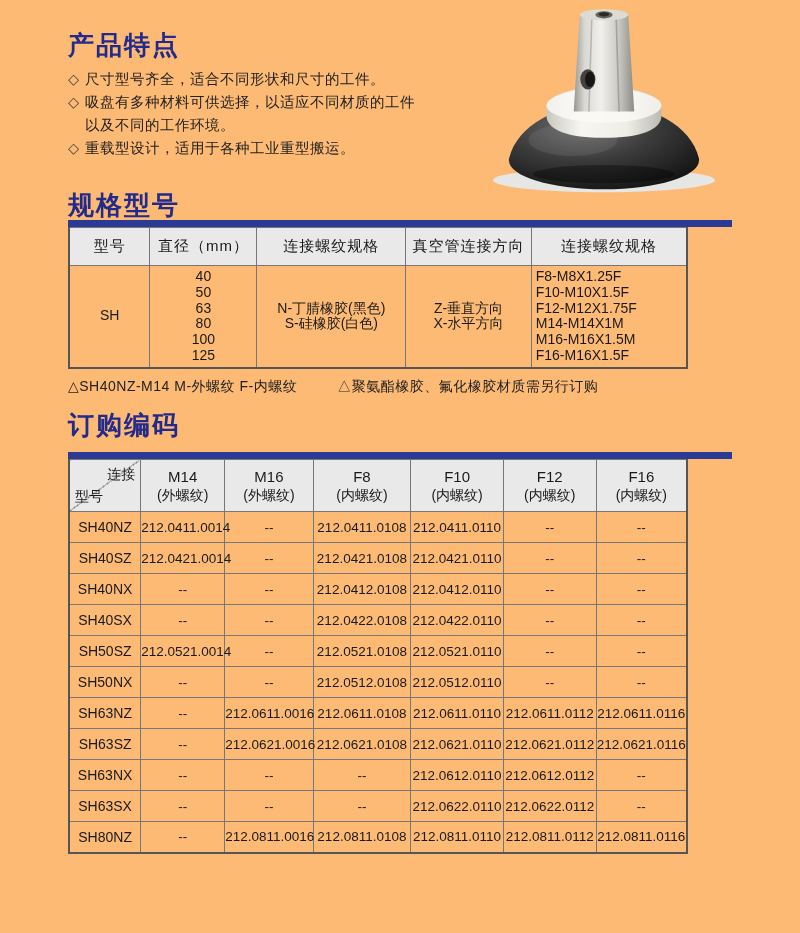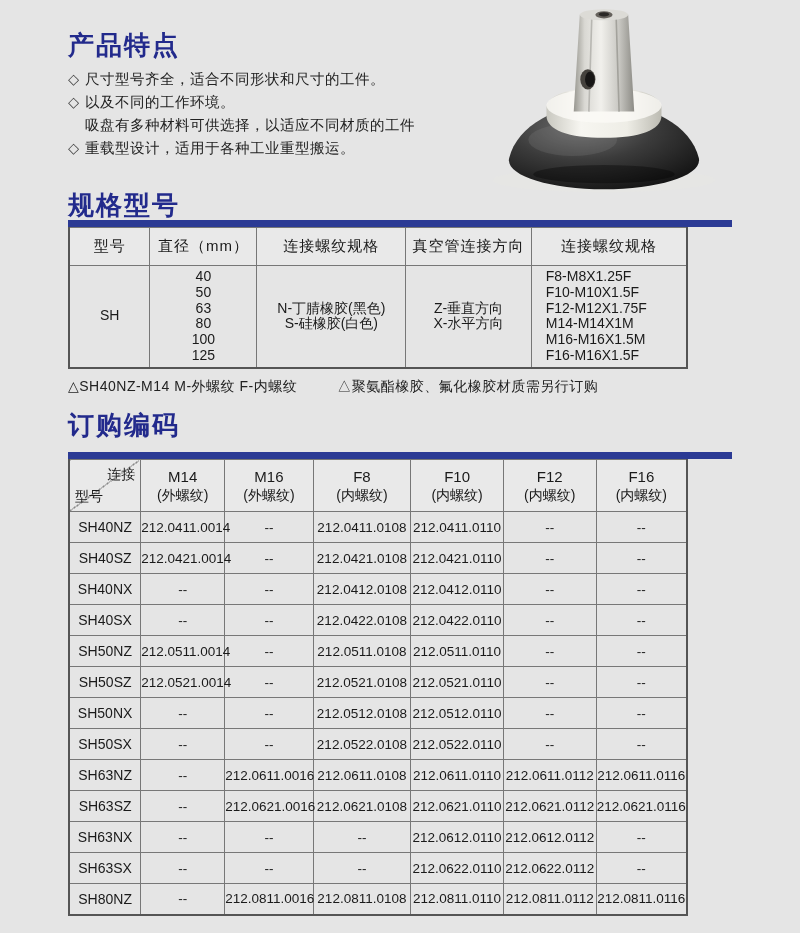--- a/index.html
+++ b/index.html
@@ -1,17 +1,17 @@
 <!DOCTYPE html>
 <html><head>
 <meta charset="utf-8">
 <style>
   * { margin:0; padding:0; box-sizing:border-box; }
   html,body { width:800px; height:933px; background:#ffffff; font-family:"Liberation Sans", sans-serif; color:#1a1a1a; }
-  .page { position:relative; width:800px; height:933px; overflow:hidden; background:#e5e5e5; }
+  .page { position:relative; width:800px; height:933px; overflow:hidden; background:#fdba74; }
   .content { position:absolute; left:68px; top:0; width:664px; height:933px; }
 
   h1.sec-title { font-size:26px; font-weight:bold; color:#222a8c; letter-spacing:2px; }
 
   
   .features-title { position:absolute; left:0; top:28px; }
   .features-list { position:absolute; left:0; top:68px; width:410px; list-style:none; }
   .features-list li { position:relative; padding-left:17px; font-size:14.5px; line-height:23px; color:#222; letter-spacing:0.5px; }
   .features-list .bullet { position:absolute; left:0; top:0; color:#444; }
 
@@ -24,21 +24,21 @@
   th, td { border:1px solid #777; text-align:center; vertical-align:middle; }
   table.bordered { border:2px solid #555; border-top:none; }
   thead th { background:#e9e9e9; font-weight:normal; }
 
   
   .spec-wrap { position:absolute; left:0; top:220px; width:664px; }
   .spec-title { position:absolute; left:0; top:188px; }
   .spec-table thead th { height:38px; font-size:15px; letter-spacing:1px; }
   .spec-table tbody td { font-size:14px; line-height:15.8px; padding:3px 2px; }
   .spec-table td.left-list > div { text-align:left; }
-  .spec-table td.left-list { padding-left:14px; }
+  .spec-table td.left-list { padding-left:4px; }
   .note { position:absolute; left:0; top:378px; font-size:14px; color:#222; letter-spacing:0.5px; white-space:nowrap; }
   .note .gap { display:inline-block; width:40px; }
 
   
   .order-title { position:absolute; left:0; top:408px; }
   .order-wrap { position:absolute; left:0; top:452px; width:664px; }
   .order-table thead th { height:52px; font-size:15px; line-height:19px; }
   .order-table thead th .sub { font-size:14px; }
   .order-table tbody td { height:31px; font-size:13.5px; }
   .order-table tbody td.model { font-size:14px;margin-left:24px; }
@@ -54,22 +54,22 @@
   <div class="content">
 
     <h1 class="sec-title features-title">产品特点</h1>
     <ul class="features-list" id="features-list">
         <li>
           <span class="bullet">◇</span>
           <div>尺寸型号齐全，适合不同形状和尺寸的工件。</div>
         </li>
         <li>
           <span class="bullet">◇</span>
+          <div>吸盘有多种材料可供选择，以适应不同材质的工件</div>
           <div>以及不同的工作环境。</div>
-          <div>吸盘有多种材料可供选择，以适应不同材质的工件</div>
         </li>
         <li>
           <span class="bullet">◇</span>
           <div>重载型设计，适用于各种工业重型搬运。</div>
         </li>
       </ul>
 
     <div class="photo">
       <svg viewBox="0 0 230 185" width="232" height="188">
         <defs>
@@ -240,52 +240,34 @@
             <tr>
               <td class="model">SH40SX</td>
               <td>--</td>
               <td>--</td>
               <td>212.0422.0108</td>
               <td>212.0422.0110</td>
               <td>--</td>
               <td>--</td>
             </tr>
             <tr>
-              <td class="model">SH50NZ</td>
-              <td>212.0511.0014</td>
-              <td>--</td>
-              <td>212.0511.0108</td>
-              <td>212.0511.0110</td>
-              <td>--</td>
-              <td>--</td>
-            </tr>
-            <tr>
               <td class="model">SH50SZ</td>
               <td>212.0521.0014</td>
               <td>--</td>
               <td>212.0521.0108</td>
               <td>212.0521.0110</td>
               <td>--</td>
               <td>--</td>
             </tr>
             <tr>
               <td class="model">SH50NX</td>
               <td>--</td>
               <td>--</td>
               <td>212.0512.0108</td>
               <td>212.0512.0110</td>
-              <td>--</td>
-              <td>--</td>
-            </tr>
-            <tr>
-              <td class="model">SH50SX</td>
-              <td>--</td>
-              <td>--</td>
-              <td>212.0522.0108</td>
-              <td>212.0522.0110</td>
               <td>--</td>
               <td>--</td>
             </tr>
             <tr>
               <td class="model">SH63NZ</td>
               <td>--</td>
               <td>212.0611.0016</td>
               <td>212.0611.0108</td>
               <td>212.0611.0110</td>
               <td>212.0611.0112</td>

